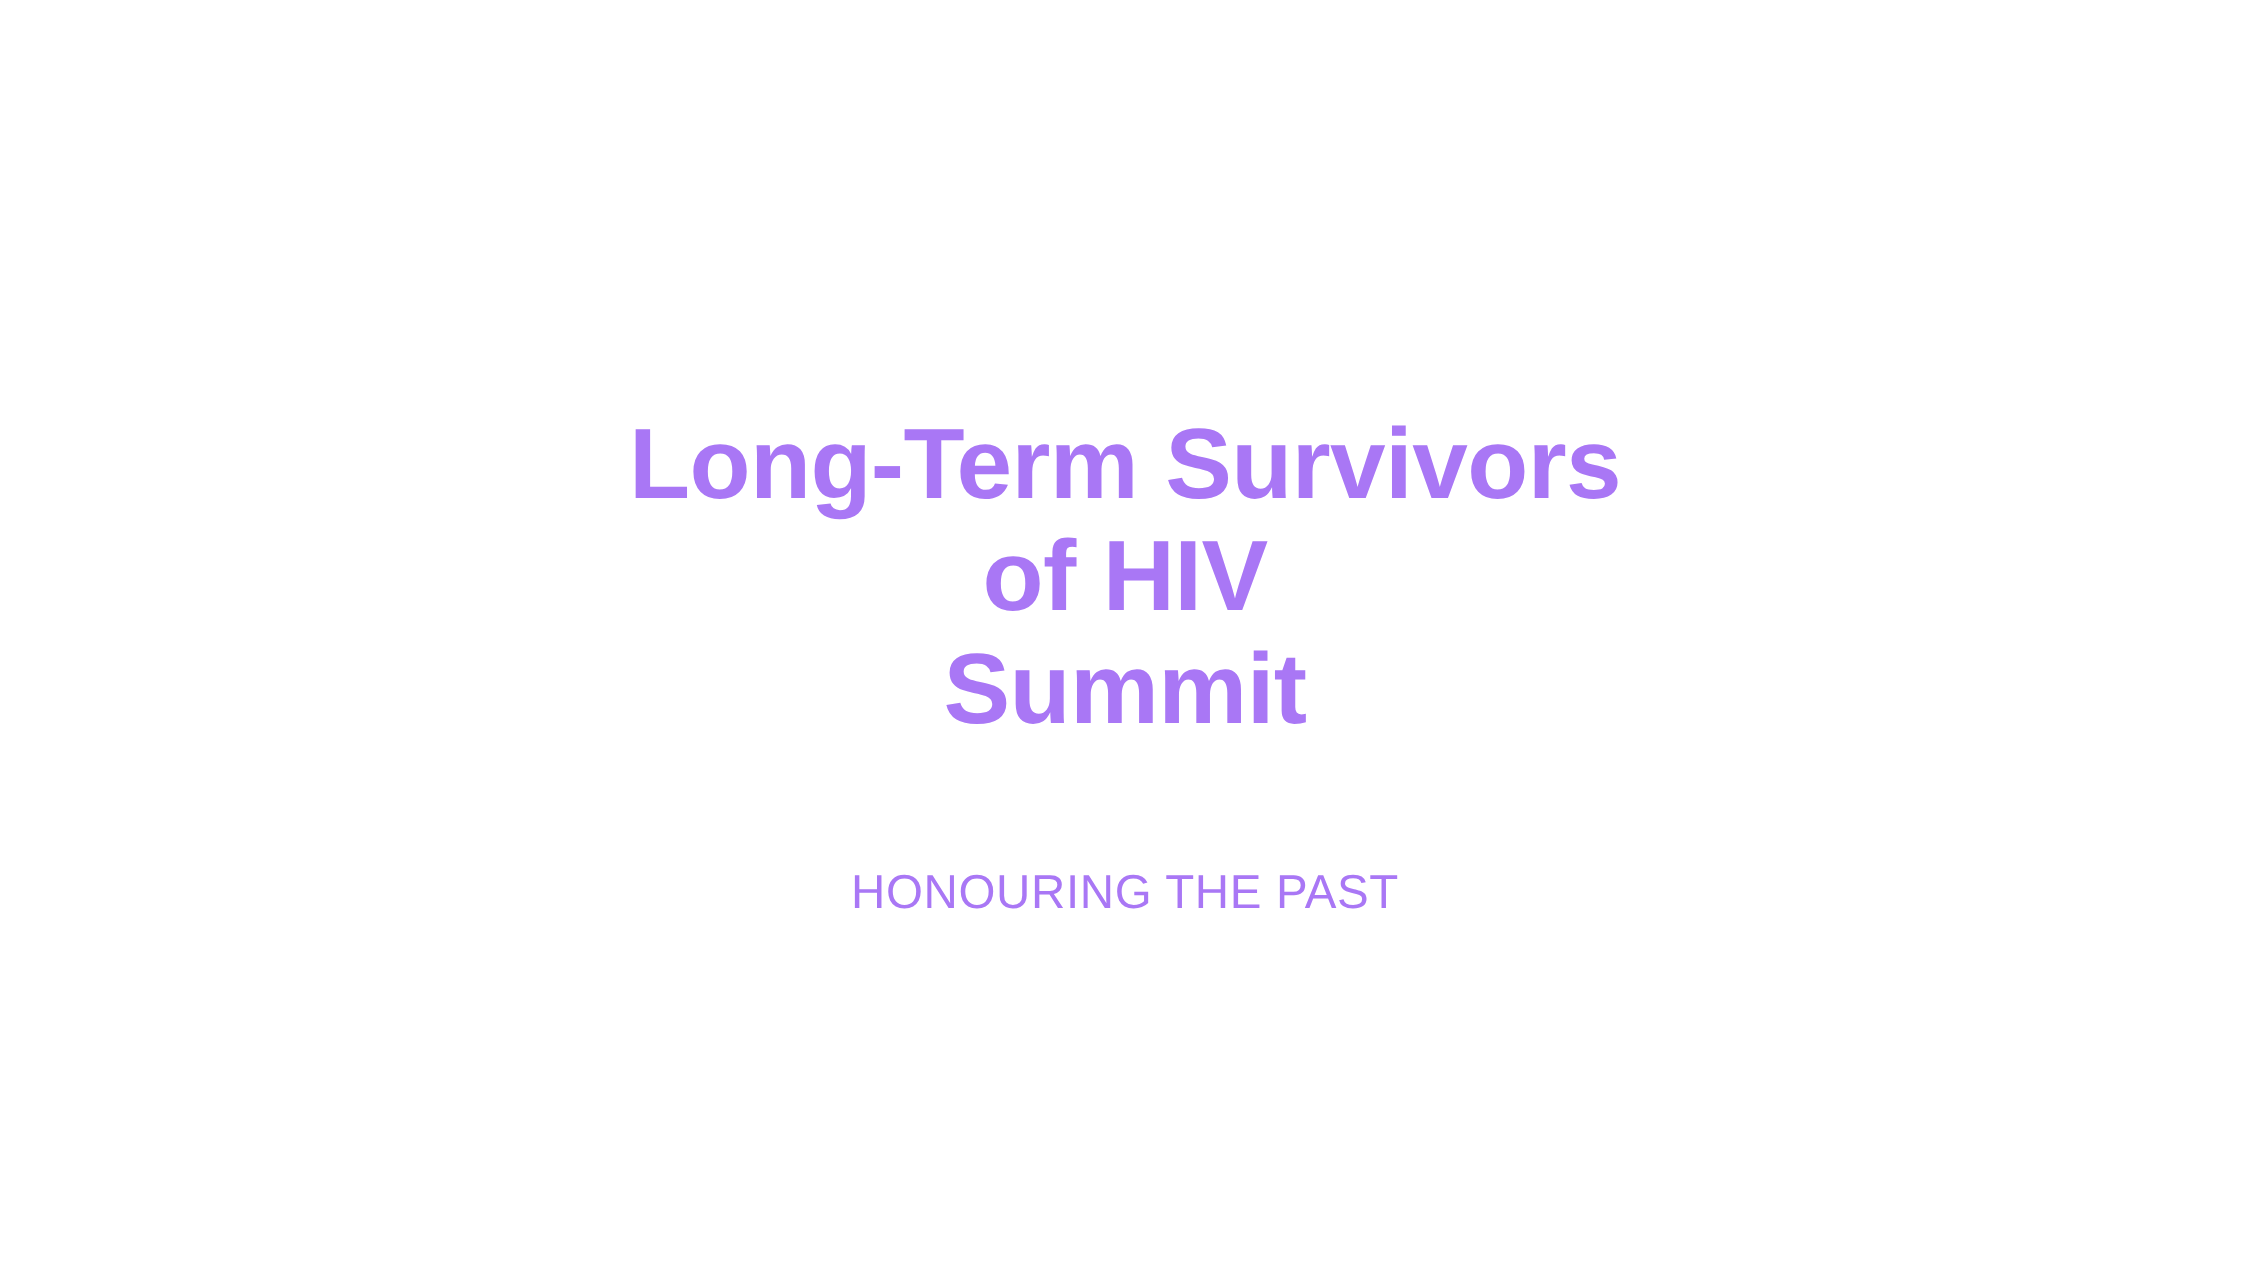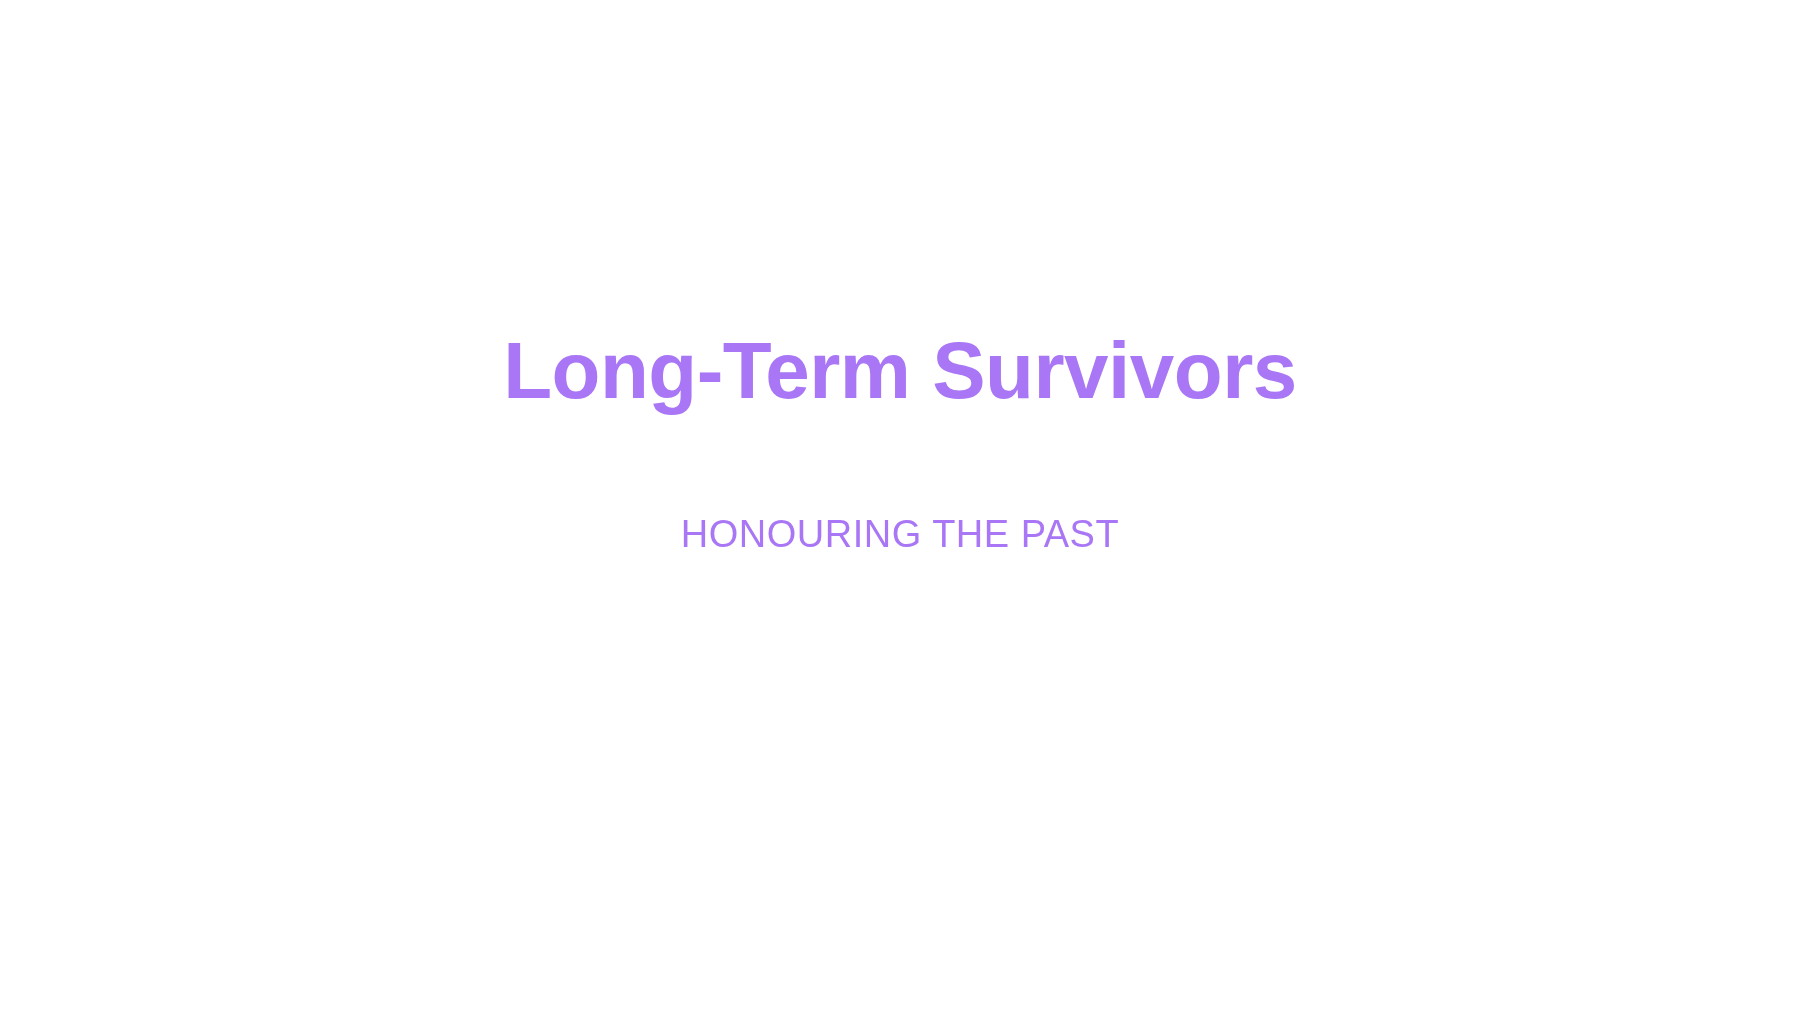--- a/index.html
+++ b/index.html
@@ -82,20 +82,22 @@
 </style>
 </head>
 <body>
 
 <div class="slide">
 
   <div class="content-stack">
 
     <div class="title-block">
       <span class="title-line">Long-Term Survivors</span>
+      <span class="title-line">of HIV</span>
+      <span class="title-line">Summit</span>
     </div>
 
     <div class="subtitle-block">
       <span class="subtitle-line">HONOURING THE PAST</span>
     </div>
 
   </div>
 
 </div>
 

